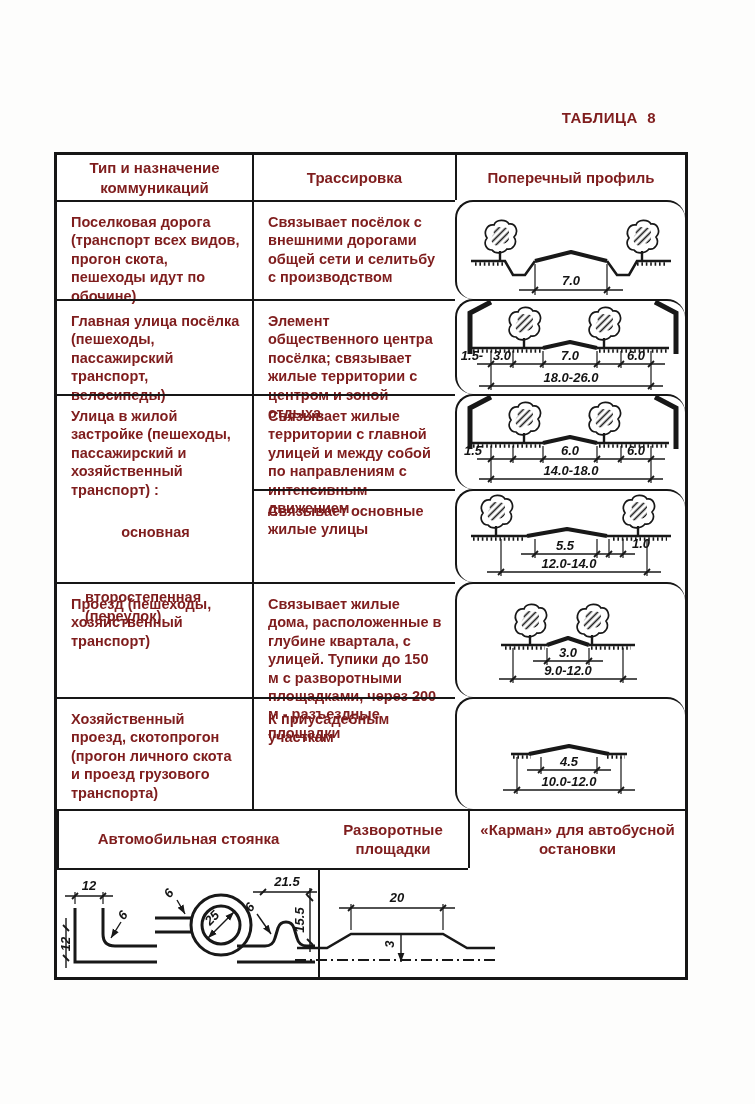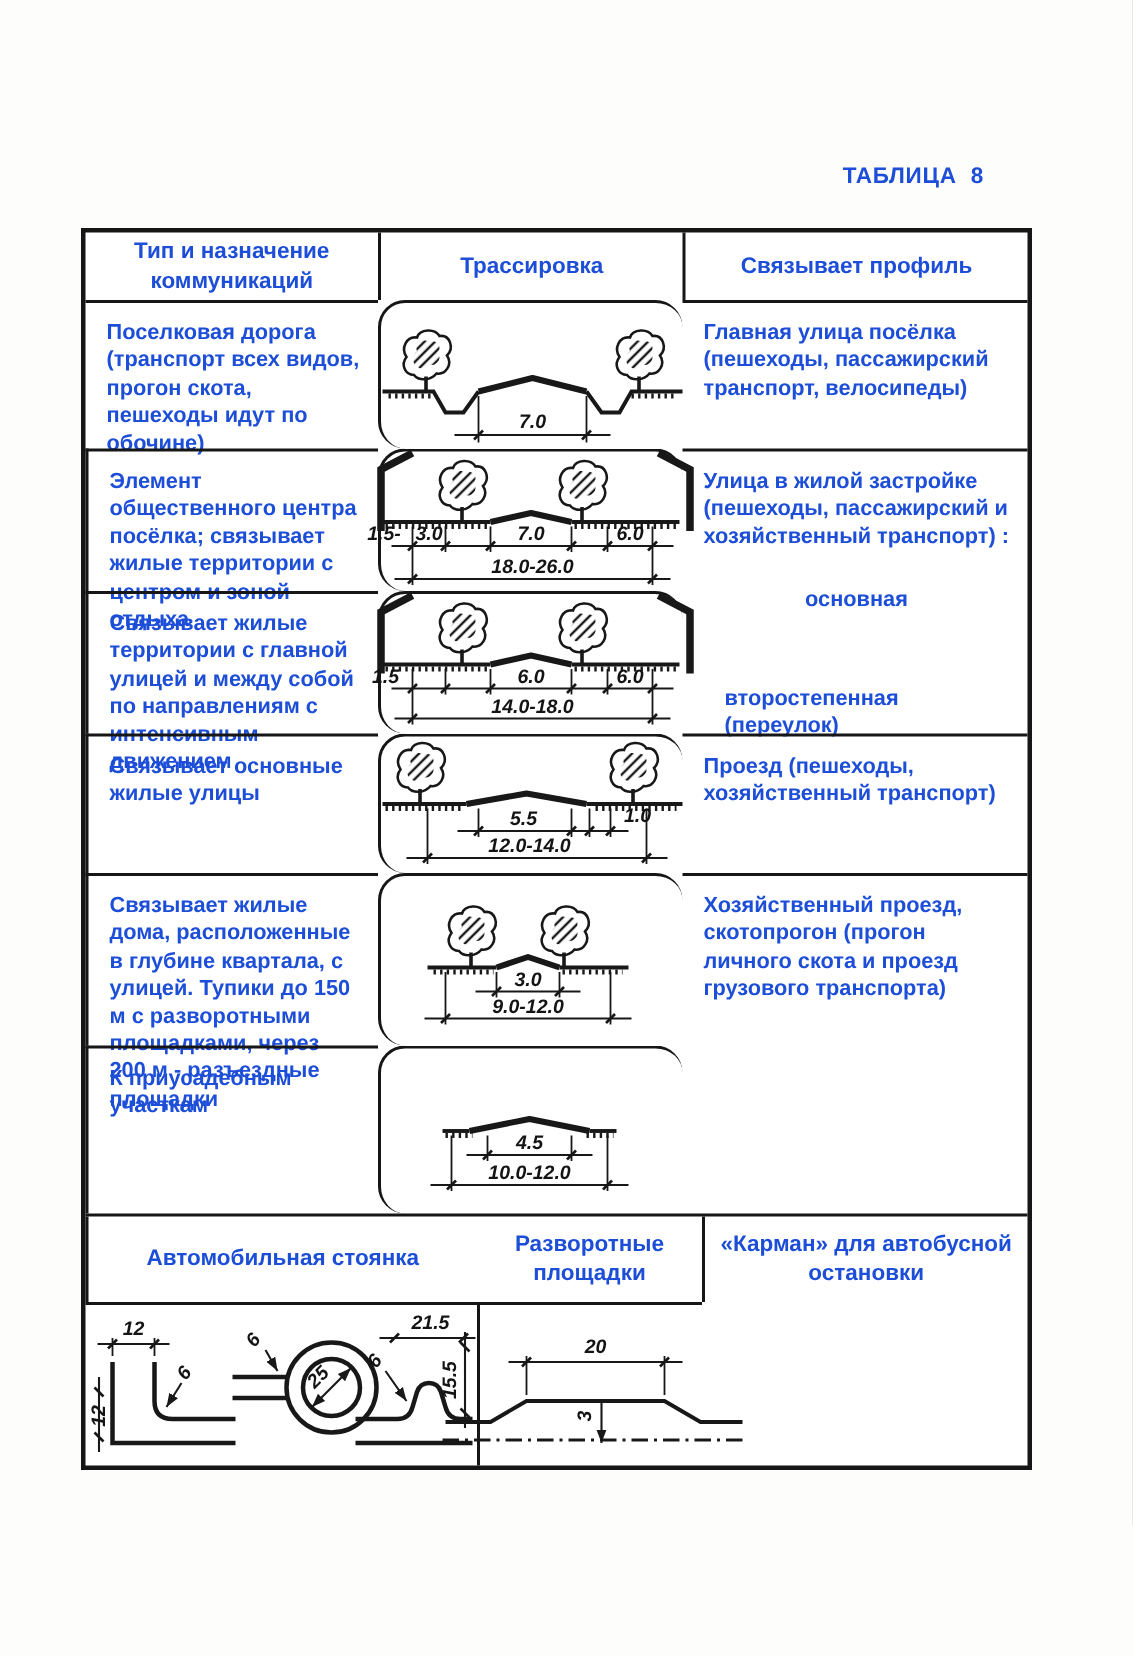--- a/index.html
+++ b/index.html
@@ -1,17 +1,17 @@
 <!DOCTYPE html>
 <html><head>
 <meta charset="utf-8">
 <style>
   html,body{margin:0;padding:0;background:#d9d9d9;}
   .page{position:relative;width:755px;height:1104px;background:#fdfdfc;overflow:hidden;
-        font-family:"Liberation Sans",sans-serif;color:#1d4ed8;}
+        font-family:"Liberation Sans",sans-serif;color:#7f1d1d;}
   .tbl-label{position:absolute;top:109px;right:99px;font-size:15px;font-weight:bold;
              white-space:pre;letter-spacing:.5px;}
   .grid{position:absolute;left:54px;top:152px;width:628px;border:3px solid #161616;
         display:grid;grid-template-columns:195px 203px 230px;
         grid-template-rows:45px 99px 95px 95px 93px 115px 112px 168px;background:#fff;}
   .cell{border-top:2px solid #161616;border-left:2px solid #161616;box-sizing:border-box;
         padding:11px 12px 6px 14px;font-size:14.5px;line-height:1.27;font-weight:bold;}
   .c0{border-left:none;}
   .r0{border-top:none;}
   .hd{display:flex;align-items:center;justify-content:center;text-align:center;
@@ -71,23 +71,24 @@
 </svg>
 
 <div class="page">
 
   <div class="tbl-label">ТАБЛИЦА  8</div>
 
   <div class="grid">
 
     <div class="cell c0 r0 hd">Тип и назначение коммуникаций</div>
     <div class="cell r0 hd">Трассировка</div>
-    <div class="cell r0 hd">Связывает профиль</div>
+    <div class="cell r0 hd">Поперечный профиль</div>
 
     <div class="cell c0">Поселковая дорога (транспорт всех видов, прогон скота, пешеходы идут по обочине)</div>
+    <div class="cell">Связывает посёлок с внешними дорогами общей сети и селитьбу с производством</div>
     <div class="cell prof">
       <svg width="228" height="96" viewBox="0 0 228 96">
         <use href="#tree" x="26" y="16"></use>
         <use href="#tree" x="168" y="16"></use>
         <line class="tks" x1="18" y1="61" x2="48" y2="61"></line>
         <line class="tks" x1="180" y1="61" x2="210" y2="61"></line>
         <g>
           <path class="rd" d="M14,58 H48 L56,72 H68 L78,58"></path>
           <path class="rd2" d="M78,58 L114,49 L150,58"></path>
           <path class="rd" d="M150,58 L160,72 H172 L180,58 H214"></path>

